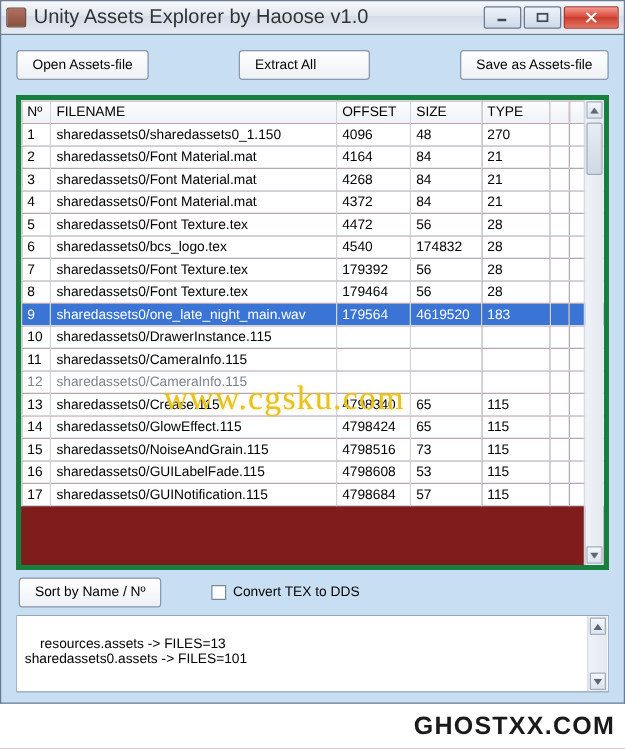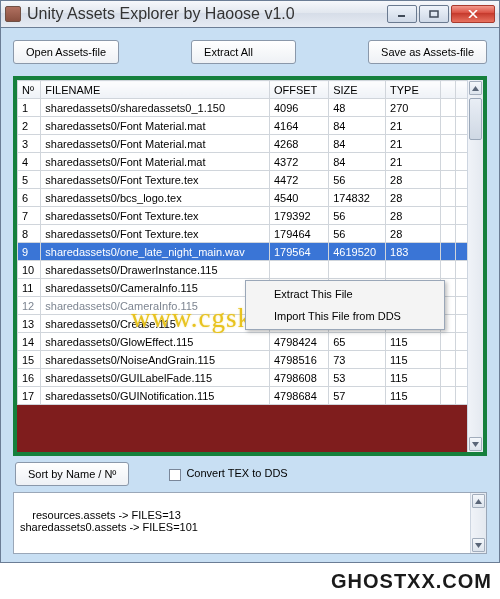--- a/index.html
+++ b/index.html
@@ -279,28 +279,20 @@
             <path d="M3.5 0 L7 5 L0 5 Z" fill="#5a6678"></path>
           </svg>
         </div>
       <div class="sb-thumb"></div>
       <div class="sb-btn bot">
           <svg width="7" height="5">
             <path d="M3.5 5 L7 0 L0 0 Z" fill="#5a6678"></path>
           </svg>
         </div>
     </div>
-    <div class="ctx-menu">
-      <div class="ctx-item">
-          <span>Extract This File</span>
-        </div>
-      <div class="ctx-item">
-          <span>Import This File from DDS</span>
-        </div>
-    </div>
   </div>
 
   <div class="sort-row">
     <div class="btn" style="min-width:110px;justify-content:center;">
         <span>Sort by Name / Nº</span>
       </div>
     <label><span class="chk"></span><span>Convert TEX to DDS</span></label>
   </div>
 
   <div class="log">

